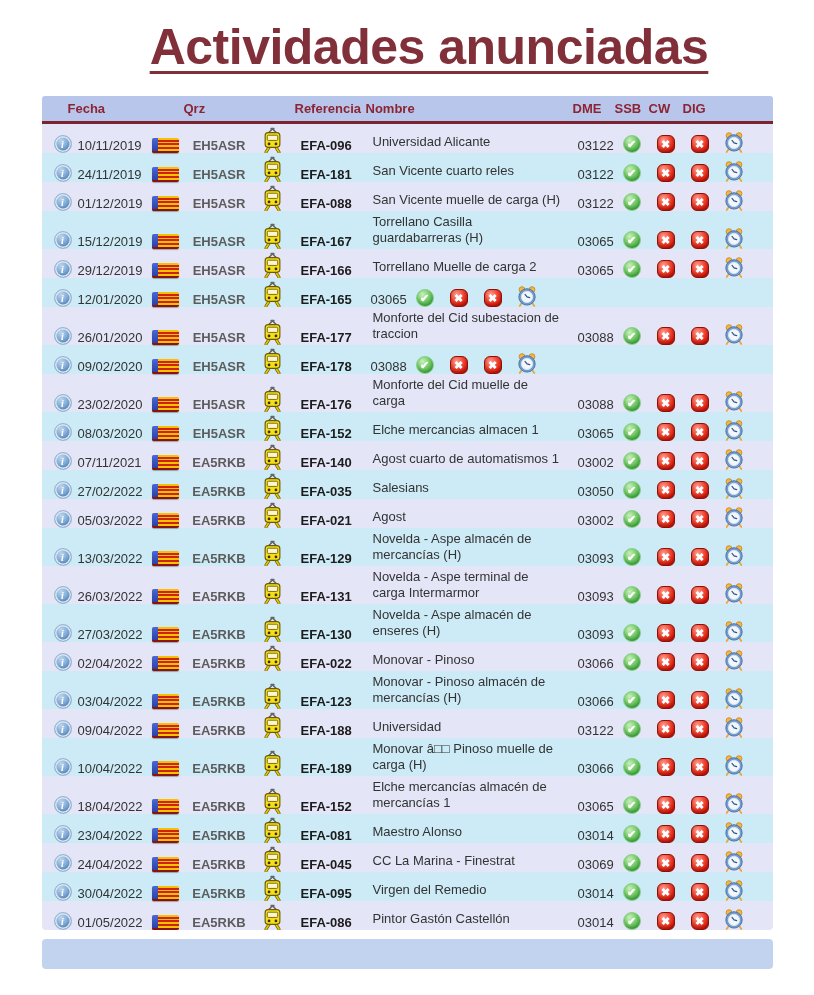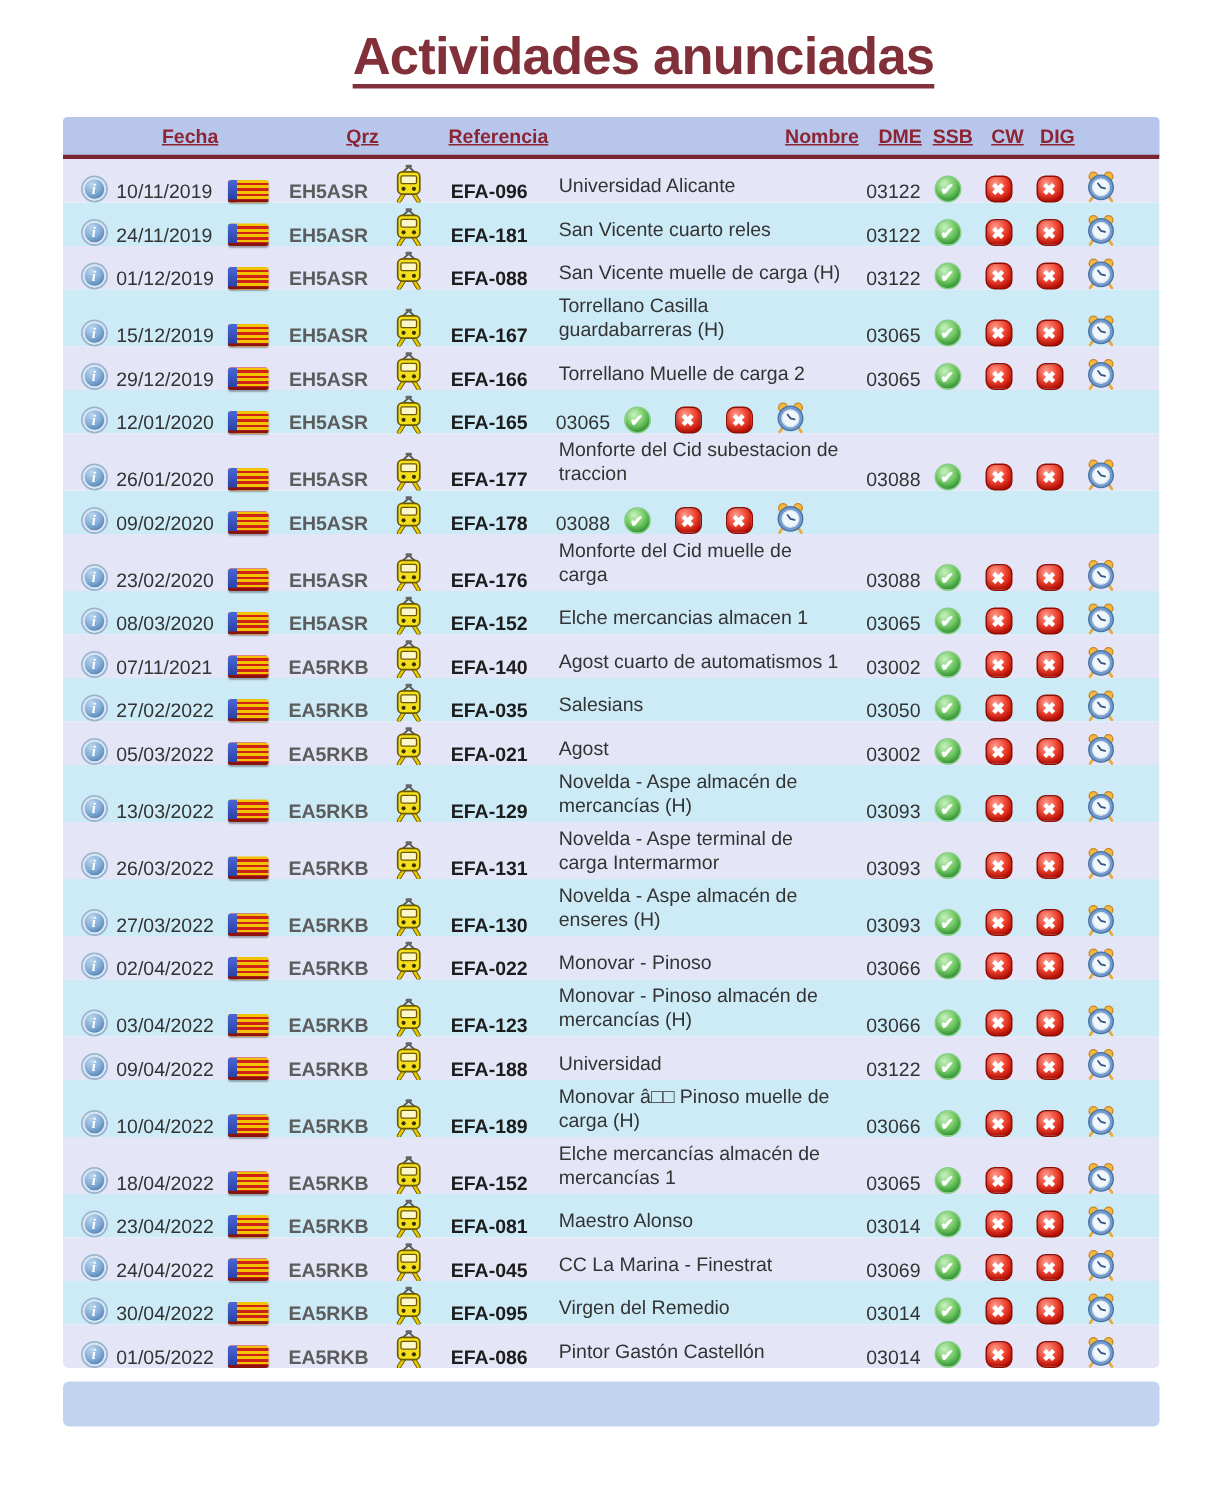--- a/index.html
+++ b/index.html
@@ -1,33 +1,33 @@
 <!DOCTYPE html>
 <html><head>
 <meta charset="utf-8">
 <style>
   html,body{margin:0;padding:0;background:#ffffff;}
   body{width:814px;height:995px;font-family:"Liberation Sans",sans-serif;-webkit-font-smoothing:antialiased;}
   .page{padding-top:10px;}
   .page-title{
     margin:8px 0 20px 0;text-align:center;
-    font-size:35px;font-weight:bold;color:#81303a;
+    font-size:50px;font-weight:bold;color:#81303a;
     text-decoration:underline;text-decoration-thickness:3px;text-underline-offset:7px;
     letter-spacing:-0.5px;
     padding-left:44px;
   }
   .table-wrap{width:731px;margin:0 auto;}
   
   .thead{
     display:flex;align-items:center;height:25px;
     background:#b9c6ec;border-bottom:3px solid #7b2430;
     border-radius:3px 3px 0 0;
     color:#8b2433;font-weight:bold;font-size:13px;
   }
-  .th{text-align:right;text-decoration:underline;}
+  .th{text-align:left;}
   .th-fecha{width:104px;padding-left:26px;box-sizing:border-box;}
   .th-qrz{width:107px;padding-left:38px;box-sizing:border-box;}
   .th-ref{width:113px;padding-left:42px;box-sizing:border-box;}
   .th-nombre{width:207px;}
   .th-dme{width:42px;}
   .th-ssb{width:34px;}
   .th-cw{width:34px;}
   .th-dig{width:34px;}
   .th-clock{width:34px;}
   

